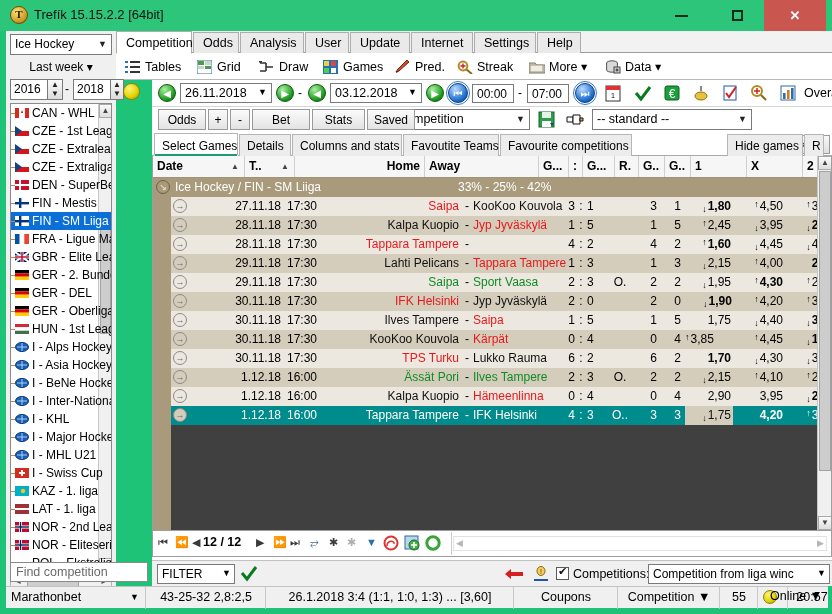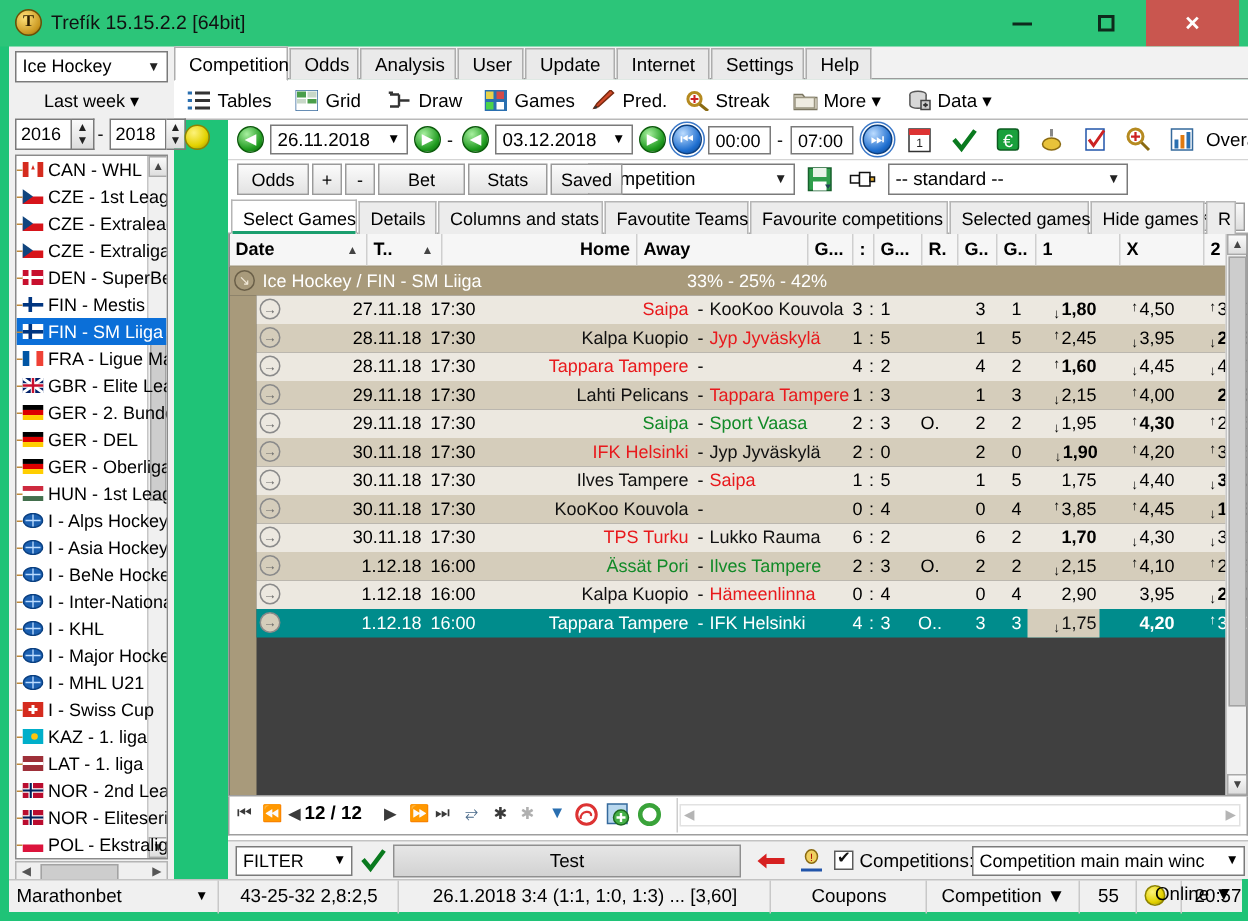--- a/index.html
+++ b/index.html
@@ -425,20 +425,21 @@
 
     <div class="hscroll">
       <div class="hs-arrow" style="left:0;">◀</div>
       <div class="hs-thumb"></div>
       <div class="hs-arrow" style="right:0;">▶</div>
     </div>
   </div>
 
   <div class="ball" style="position:absolute;left:123px;top:83px;width:17px;height:17px;"></div>
 
+  <div class="findcomp" style="left:10px;top:562px;width:138px;">Find competition</div>
 
   <div class="main">
 
     <div class="datebar">
       <div class="arrowbtn" style="left:6px;">◀</div>
       <div class="dfield" style="left:28px;width:92px;">
         <span>26.11.2018</span>
         <span style="position:absolute;right:4px;top:3px;font-size:9px;">▼</span>
       </div>
       <div class="arrowbtn" style="left:124px;">▶</div>
@@ -536,21 +537,20 @@
       </div>
 
     <div class="tabstrip" id="tabstrip">
       <div class="tabarr" style="right:20px;">‹</div>
       <div class="tabarr" style="right:2px;">›</div>
     <div class="stab active" style="left: 2px; width: 84px;">Select Games</div>
         <div class="stab" style="left: 87px; width: 52px;">Details</div>
         <div class="stab" style="left: 140px; width: 110px;">Columns and stats</div>
         <div class="stab" style="left: 251px; width: 96px;">Favoutite Teams</div>
         <div class="stab" style="left: 348px; width: 132px;">Favourite competitions</div>
-        <div class="stab" style="left: 481px; width: 93px;">Selected games</div>
         <div class="stab" style="left: 575px; width: 76px;">Hide games</div>
         <div class="stab" style="left: 652px; width: 20px;">R</div>
       </div>
 
     <div class="grid">
       <div class="ghead" id="ghead">
           <div class="hcell" style="left: 0px; width: 92px; text-align: left;"><span>Date</span><span class="sortarr" style="right: 5px;">▲</span></div>
           <div class="hcell" style="left: 92px; width: 50px; text-align: left;"><span>T..</span><span class="sortarr" style="right: 5px;">▲</span></div>
           <div class="hcell" style="left: 142px; width: 130px; text-align: right;"><span>Home</span></div>
           <div class="hcell" style="left: 272px; width: 114px; text-align: left;"><span>Away</span></div>
@@ -688,27 +688,28 @@
             <div class="cell" style="left: 514px; width: 48px; text-align: right; padding-right: 2px;"><span>1,75</span></div>
             <div class="cell" style="left: 566px; width: 48px; text-align: right; padding-right: 2px;"><span style="font-size: 9px; position: relative; top: 2px; margin-right: 1px;">↓</span><span>4,40</span></div>
             <div class="cell" style="left: 618px; width: 48px; text-align: right; padding-right: 2px;"><span style="font-size: 9px; position: relative; top: 2px; margin-right: 1px;">↓</span><span style="font-weight: bold;">3,40</span></div>
           </div>
           <div class="row alt" style="top: 174px;">
             <div class="circ">→</div>
             <div class="cell" style="left: 56px; width: 54px; text-align: right;">30.11.18</div>
             <div class="cell" style="left: 116px; width: 40px; text-align: left;">17:30</div>
             <div class="cell" style="left: 160px; width: 128px; text-align: right; color: rgb(17, 17, 17);">KooKoo Kouvola</div>
             <div class="cell" style="left: 292px; width: 8px; text-align: center;">-</div>
+            <div class="cell" style="left: 302px; width: 112px; text-align: left; color: rgb(232, 25, 28);">Kärpät</div>
             <div class="cell" style="left: 390px; width: 14px; text-align: right;">0</div>
             <div class="cell" style="left: 406px; width: 8px; text-align: center;">:</div>
             <div class="cell" style="left: 416px; width: 14px; text-align: left;">4</div>
             <div class="cell" style="left: 436px; width: 26px; text-align: center;"></div>
             <div class="cell" style="left: 470px; width: 16px; text-align: right;">0</div>
             <div class="cell" style="left: 494px; width: 16px; text-align: right;">4</div>
-            <div class="cell" style="left: 514px; width: 48px; text-align: right; padding-right: 2px;"><span style="font-size: 9px; position: relative; top: -3px; margin-right: 1px;">↑</span><span>3,85</span></div>
+            <div class="cell" style="left: 514px; width: 48px; text-align: left; padding-right: 2px;"><span style="font-size: 9px; position: relative; top: -3px; margin-right: 1px;">↑</span><span>3,85</span></div>
             <div class="cell" style="left: 566px; width: 48px; text-align: right; padding-right: 2px;"><span style="font-size: 9px; position: relative; top: -3px; margin-right: 1px;">↑</span><span>4,45</span></div>
             <div class="cell" style="left: 618px; width: 48px; text-align: right; padding-right: 2px;"><span style="font-size: 9px; position: relative; top: 2px; margin-right: 1px;">↓</span><span style="font-weight: bold;">1,65</span></div>
           </div>
           <div class="row norm" style="top: 193px;">
             <div class="circ">→</div>
             <div class="cell" style="left: 56px; width: 54px; text-align: right;">30.11.18</div>
             <div class="cell" style="left: 116px; width: 40px; text-align: left;">17:30</div>
             <div class="cell" style="left: 160px; width: 128px; text-align: right; color: rgb(232, 25, 28);">TPS Turku</div>
             <div class="cell" style="left: 292px; width: 8px; text-align: center;">-</div>
             <div class="cell" style="left: 302px; width: 112px; text-align: left; color: rgb(17, 17, 17);">Lukko Rauma</div>
@@ -823,37 +824,36 @@
   <div class="filterbar">
     <div class="fcmb">
       <span>FILTER</span>
       <span style="position:absolute;right:3px;top:3px;font-size:9px;">▼</span>
     </div>
     <div style="position:absolute;left:88px;top:3px;width:18px;height:18px;">
       <svg width="18" height="18" viewBox="0 0 18 18">
           <path d="M2 9 L7 15 L16 3" stroke="#0a7a1f" stroke-width="3" fill="none"></path>
         </svg>
     </div>
-    <div class="testbtn">Test</div>
     <div style="position:absolute;left:352px;top:6px;width:20px;height:14px;">
       <svg width="20" height="14" viewBox="0 0 20 14">
           <path d="M1 7 L7 2 L7 5 L19 5 L19 9 L7 9 L7 12 z" fill="#d62020"></path>
         </svg>
     </div>
     <div style="position:absolute;left:380px;top:4px;width:18px;height:18px;">
       <svg width="18" height="18" viewBox="0 0 18 18">
           <ellipse cx="9" cy="6" rx="4" ry="4.5" fill="#f0d060" stroke="#8a6a12"></ellipse>
           <text x="9" y="9" font-size="7" text-anchor="middle" fill="#a00" font-family="Liberation Sans">!</text>
           <path d="M2 15 h14" stroke="#2255aa" stroke-width="2"></path>
         </svg>
     </div>
     <div class="chkbox"></div>
     <div style="position:absolute;left:421px;top:6px;font-size:12.5px;">Competitions:</div>
     <div class="compcmb">
-      <span>Competition main main winc</span>
+      <span>Competition from liga winc</span>
       <span style="position:absolute;right:3px;top:3px;font-size:9px;">▼</span>
     </div>
   </div>
 
   <div class="statusbar">
     <div class="sb-cell" style="left:0;width:140px;">
       <span>Marathonbet</span>
       <span style="position:absolute;right:6px;top:5px;font-size:9px;">▼</span>
     </div>
     <div class="sb-cell" style="left:140px;width:120px;text-align:center;">43-25-32  2,8:2,5</div>

